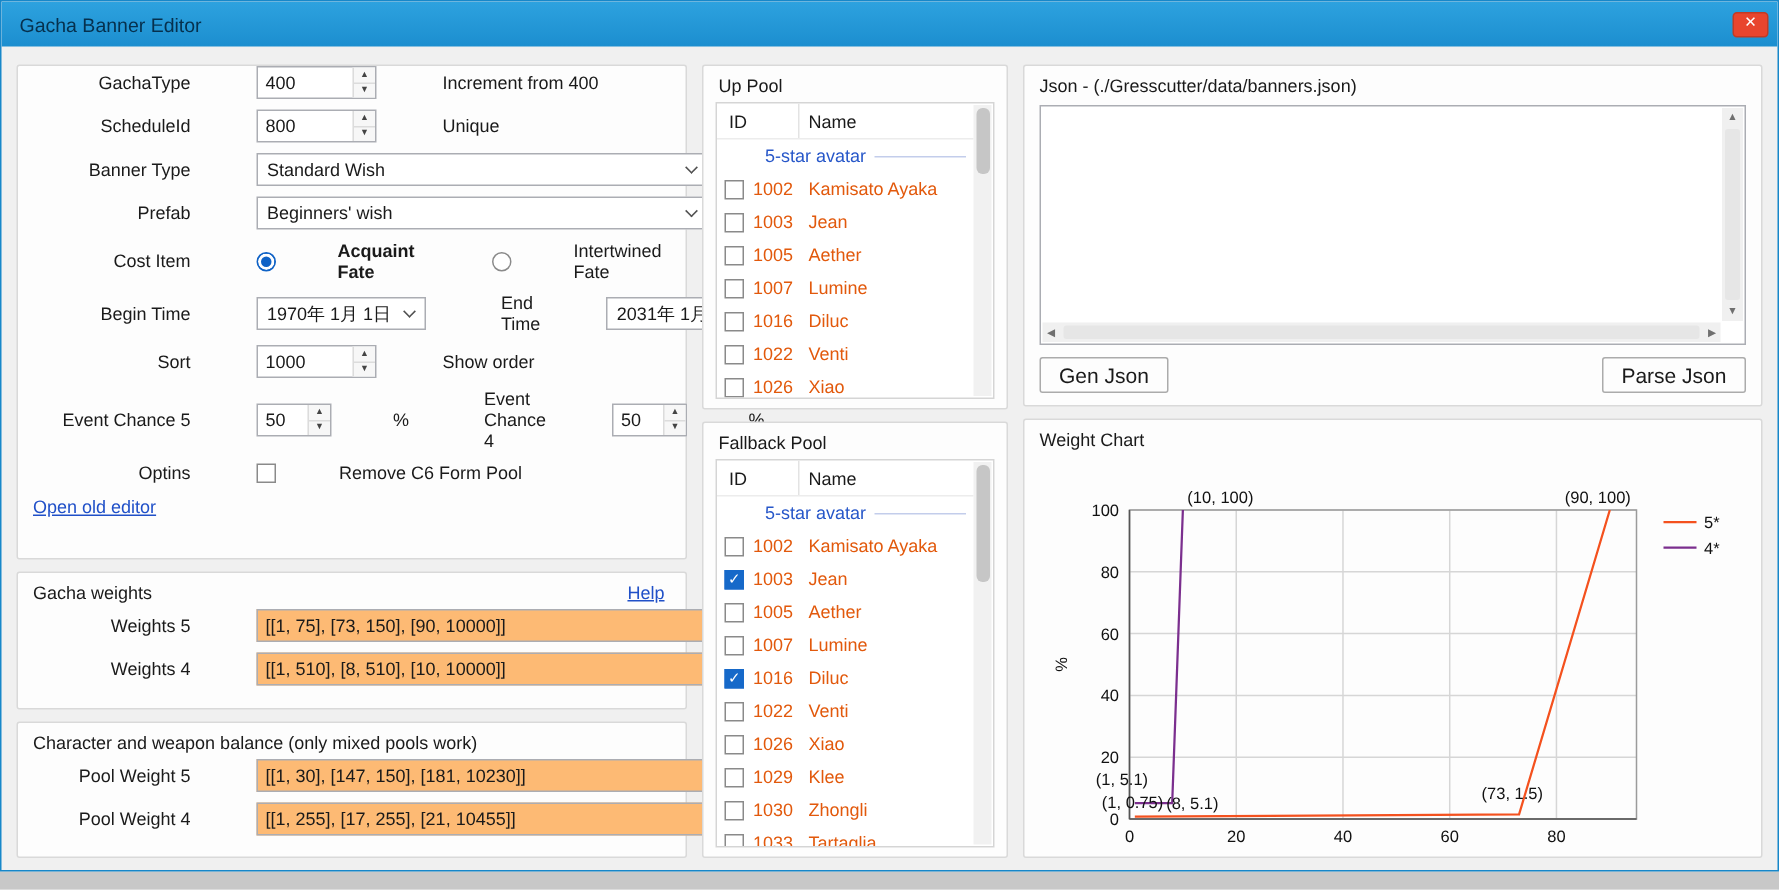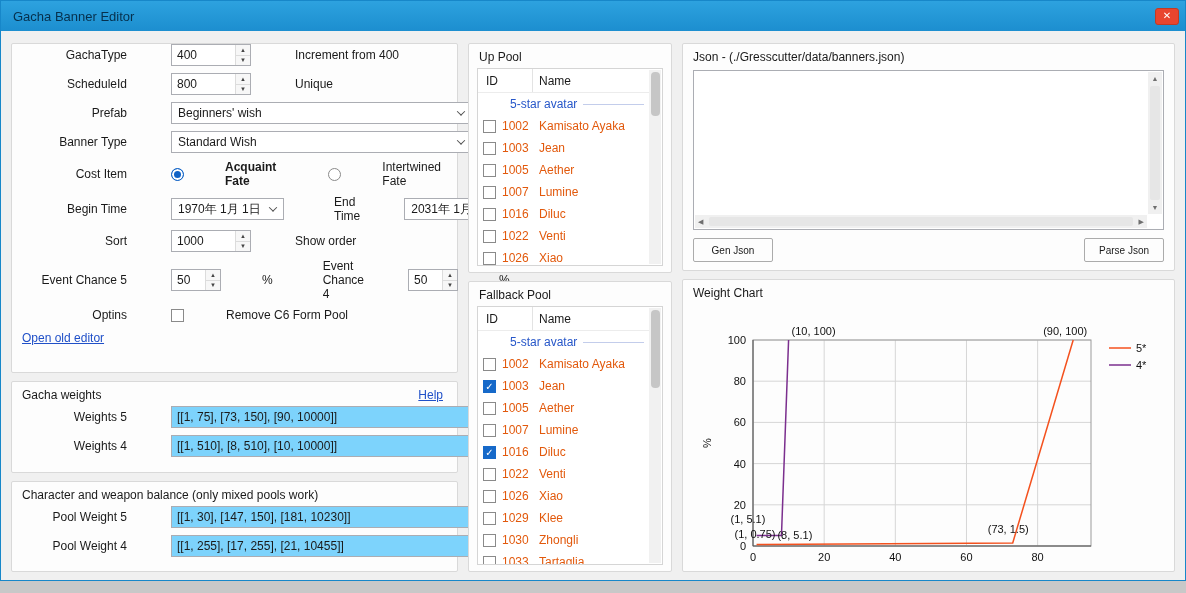--- a/index.html
+++ b/index.html
@@ -48,21 +48,21 @@
 
   .radio { width: 13px; height: 13px; border-radius: 50%; border: 1px solid #8a8a8a; background: #fff; margin-right: 5px; flex: none; }
   .radio.on { border-color: #0f62c6; background: #0f62c6; box-shadow: inset 0 0 0 2px #fff; }
   .rlabel { margin-right: 16px; }
 
   .cb { width: 13px; height: 13px; border: 1px solid #8a8a8a; background: #fff; flex: none; font-size: 10px; line-height: 11px; text-align: center; color: #fff; }
   .cb.on { background: #1669c9; border-color: #1669c9; }
   .cb.on::after { content: "✓"; }
   .cblabel { margin-left: 6px; }
 
-  .tinput { height: 22px; border: 1px solid #abadb3; background: #7dd3fc; display: flex; align-items: center; padding: 0 5px; flex: none; overflow: hidden; white-space: nowrap; }
+  .tinput { height: 22px; border: 1px solid #abadb3; background: #fdba74; display: flex; align-items: center; padding: 0 5px; flex: none; overflow: hidden; white-space: nowrap; }
   .w300i { width: 301px; } .w330i { width: 330px; }
 
   .link { color: #2050c8; text-decoration: underline; }
   .oldeditor { display: inline-block; margin: 2px 0 0 10px; }
   .ghead { display: flex; align-items: center; padding: 6px 14px 4px 10px; }
   .ghead .sp { flex: 1; }
 
   
   .listbox { position: absolute; left: 8px; right: 8px; top: 24px; bottom: 6px; background: #fff; border: 1px solid #d5d5d5; overflow: hidden; }
   .lhead { display: flex; align-items: stretch; height: 24px; border-bottom: 1px solid #ececec; margin-right: 13px; }
@@ -78,21 +78,21 @@
   .vthumb { position: absolute; left: 1.5px; width: 9px; border-radius: 4px; background: #c6c6c6; }
 
   
   .jsonbox { position: absolute; left: 10px; right: 10px; top: 26px; height: 160px; border: 1px solid #abadb3; background: #fff; overflow: hidden; }
   .jsontext { position: absolute; left: 4px; top: 3px; right: 20px; bottom: 20px; white-space: pre; overflow: hidden; }
   .jsv { position: absolute; top: 1px; right: 1px; bottom: 15px; width: 14px; background: #f0f0f0; display: flex; flex-direction: column; justify-content: space-between; align-items: center; font-size: 7px; color: #6f6f6f; padding: 3px 0; }
   .jsv .vtrk { position: absolute; left: 2px; right: 2px; top: 14px; bottom: 14px; background: #e6e6e6; border-radius: 2px; }
   .jsh { position: absolute; left: 1px; right: 16px; bottom: 1px; height: 13px; background: #f0f0f0; display: flex; justify-content: space-between; align-items: center; font-size: 7px; color: #6f6f6f; padding: 0 3px; }
   .jsh .htrk { position: absolute; left: 14px; right: 14px; top: 2px; bottom: 2px; background: #e6e6e6; border-radius: 2px; }
   .jsonbtns { position: absolute; left: 10px; right: 10px; top: 194px; display: flex; justify-content: space-between; }
-  .btn { height: 24px; min-width: 80px; background: #fdfdfd; border: 1px solid #ababab; border-radius: 2px; font-family: inherit; font-size: 10px; padding: 0 12px; color: #1a1a1a; }
+  .btn { height: 24px; min-width: 80px; background: #fdfdfd; border: 1px solid #ababab; border-radius: 2px; font-family: inherit; font-size: 14px; padding: 0 12px; color: #1a1a1a; }
 
   
   .g-chart svg { position: absolute; left: 8px; top: 26px; }
   .tick { font-family: "Liberation Sans", sans-serif; font-size: 11px; fill: #111; }
   .ann { font-family: "Liberation Sans", sans-serif; font-size: 11px; fill: #111; }
 </style>
 </head>
 <body>
 
 <div class="window">
@@ -128,31 +128,31 @@
             <span class="val">800</span>
             <span class="arrows">
                 <i>▲</i>
                 <i>▼</i>
               </span>
           </div>
           <span class="hint">Unique</span>
         </div>
 
         <div class="frow">
+          <span class="flabel">Banner Type</span>
+          <div class="combo w300">
+            <span class="cval">Standard Wish</span>
+            <span class="chev"></span>
+          </div>
+        </div>
+
+        <div class="frow">
           <span class="flabel">Prefab</span>
           <div class="combo w300">
             <span class="cval">Beginners' wish</span>
-            <span class="chev"></span>
-          </div>
-        </div>
-
-        <div class="frow">
-          <span class="flabel">Banner Type</span>
-          <div class="combo w300">
-            <span class="cval">Standard Wish</span>
             <span class="chev"></span>
           </div>
         </div>
 
         <div class="frow">
           <span class="flabel">Cost Item</span>
           <span class="radio on"></span>
           <span class="rlabel" style="font-weight:bold">Acquaint Fate</span>
           <span class="radio"></span>
           <span class="rlabel">Intertwined Fate</span>

